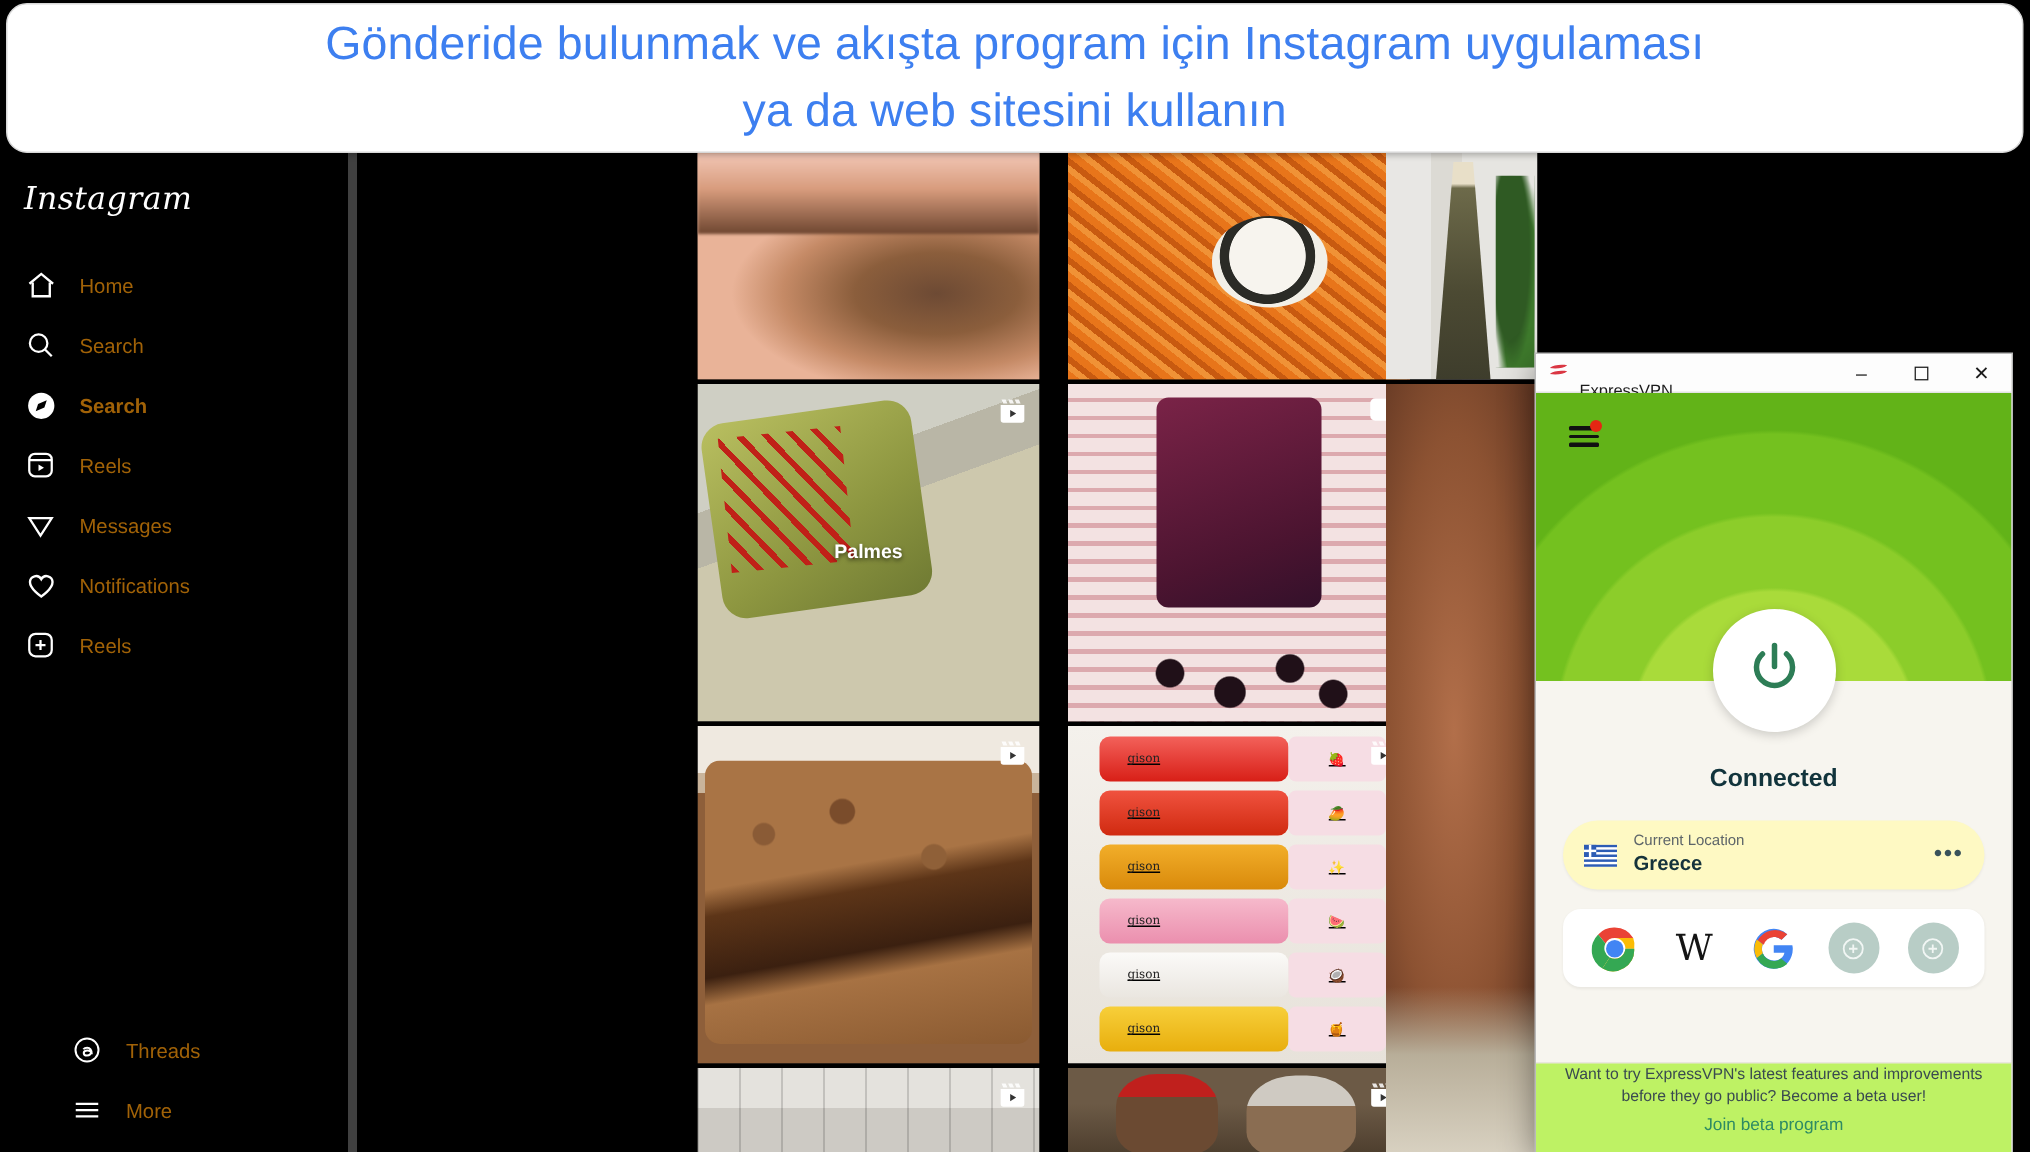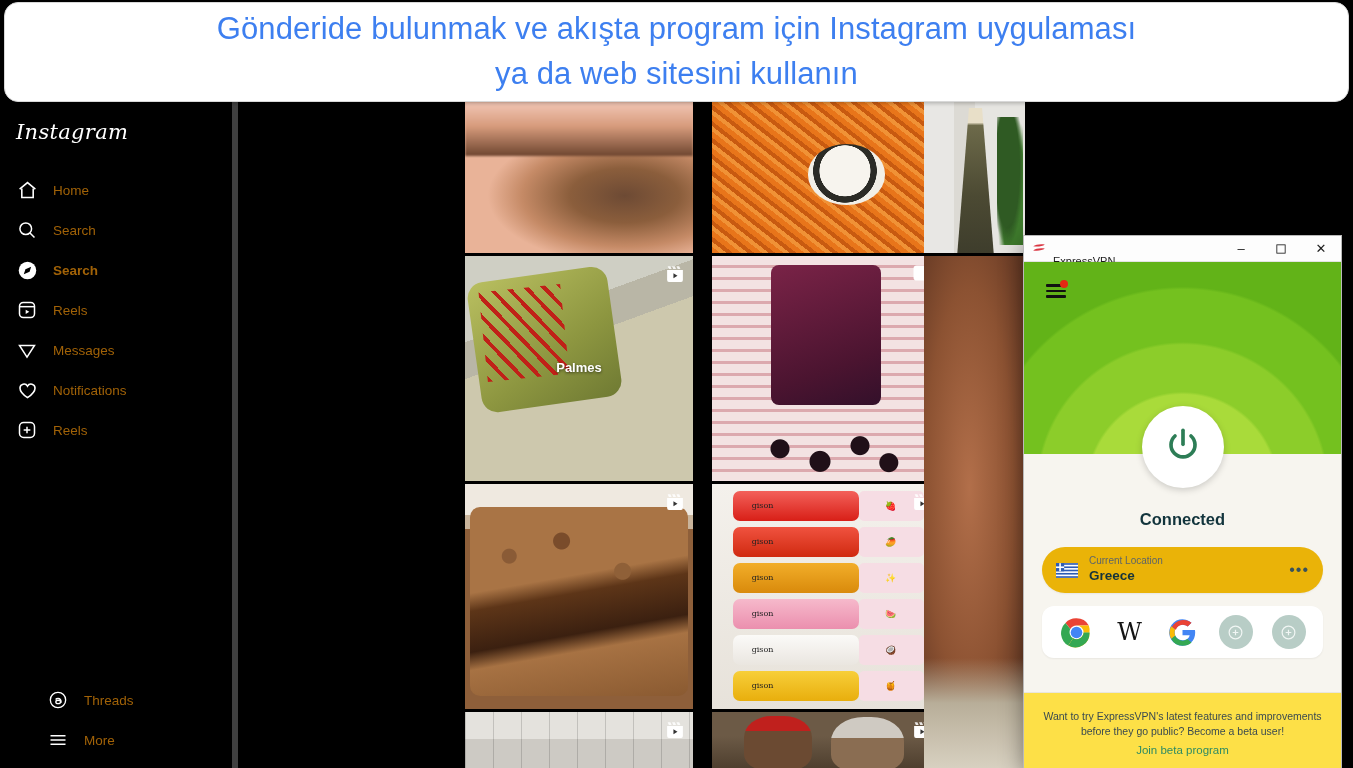--- a/index.html
+++ b/index.html
@@ -111,21 +111,21 @@
       background: linear-gradient(0deg,#d9d2c2,#b8ae99 60%, rgba(0,0,0,0)); }
   .ph-cake { background: linear-gradient(180deg,#efe9e0 0 14%, #c9b49b 14% 20%, #8e5f3a 20% 100%); }
   .ph-cake::before { content:""; position:absolute; left:2%; top:10%; width:96%; height:84%;
       border-radius: 10px;
       background: radial-gradient(circle at 18% 26%, #8a5b36 0 7px, rgba(0,0,0,0) 8px),
                   radial-gradient(circle at 42% 18%, #7a4c2b 0 8px, rgba(0,0,0,0) 9px),
                   radial-gradient(circle at 70% 34%, #8f6038 0 8px, rgba(0,0,0,0) 9px),
                   linear-gradient(170deg, #a97445 0 38%, #5d3518 46%, #3b2010 64%, #a77243 72%, #8a5a31 100%); }
   .ph-gloss { background: linear-gradient(180deg,#f4f1ec,#e7e2da); }
   .gloss-row { position:absolute; left:9%; width:84%; height:13.5%;
-      border-radius: 7px; display:flex; align-items:flex-start; }
+      border-radius: 7px; display:flex; align-items:flex-start;text-decoration:underline; }
   .gloss-tube { width:66%; height:100%; border-radius:7px; display:flex; align-items:center; padding-left:10%;
       font-family:"DejaVu Serif","Liberation Serif",serif; font-size:8px; color:#222; }
   .gloss-cap { width:34%; height:100%; background:#f6dde4; border-radius:5px; display:flex; align-items:center; justify-content:center; font-size:9px; }
   .ph-tile { background: linear-gradient(180deg,#e4e2dd 0 45%, #cdcac4 45% 100%); }
   .ph-tile::after { content:""; position:absolute; inset:0;
       background: repeating-linear-gradient(90deg, rgba(0,0,0,.15) 0 1px, rgba(0,0,0,0) 1px 28px); }
   .ph-people { background: linear-gradient(180deg,#6c5a46 0 40%, #4b3c2c 100%); }
   .ph-people::before { content:""; position:absolute; left:14%; top:6%; width:30%; height:90%;
       border-radius:40% 40% 30% 30%; background: linear-gradient(180deg,#c0201d 0 28%, #6b4a32 28% 100%); }
   .ph-people::after { content:""; position:absolute; left:52%; top:8%; width:32%; height:90%;
@@ -163,41 +163,41 @@
   .power-wrap { position: absolute; left: 50%; top: 170px; transform: translateX(-50%); z-index: 5; }
   .power-btn {
     width: 82px; height: 82px; border-radius: 50%; background: #fff;
     box-shadow: 0 2px 7px rgba(0,0,0,.18);
     display: flex; align-items: center; justify-content: center; cursor: pointer;
   }
   .vpn-body { position: relative; flex: 1; background: #f7f5ef; padding-top: 56px; }
   .vpn-status { text-align: center; font-size: 16.5px; color: #12343c; font-weight: bold; margin-bottom: 18px; }
 
   .loc-card {
-    margin: 0 18px; height: 46px; background: #eab308; border-radius: 24px;
+    margin: 0 18px; height: 46px; background: #fef9c3; border-radius: 24px;
     display: flex; align-items: center; padding: 0 14px; cursor: pointer;
     box-shadow: 0 1px 2px rgba(0,0,0,.06);
   }
   .flag { width: 22px; height: 15px; flex: 0 0 22px; margin-right: 11px; }
   .loc-sub { font-size: 10px; color: #5d6569; line-height: 1.25; }
   .loc-main { font-size: 13.5px; color: #15333b; font-weight: bold; line-height: 1.25; }
   .dots-btn { margin-left: auto; color: #39525a; font-size: 16px; letter-spacing: 1px; cursor: pointer; }
 
   .shortcut-card {
     margin: 13px 18px 0; height: 52px; background: #fff; border-radius: 12px;
     display: flex; align-items: center; justify-content: space-around; padding: 0 8px;
     box-shadow: 0 1px 2px rgba(0,0,0,.06);
   }
   .sc { width: 34px; height: 34px; display: flex; align-items: center; justify-content: center; cursor: pointer; }
   .sc.add { background: #b8cdc6; border-radius: 50%; }
 
   .beta {
     position: absolute; left: 0; bottom: 0; width: 100%;
-    border-top: 1px solid #e9e6dd; background: #fde047;
-    padding: 16px 16px 10px; text-align: center;
+    border-top: 1px solid #e9e6dd; background: #bef264;
+    padding: 0 16px 10px; text-align: center;
   }
   .beta-text { font-size: 10.5px; color: #3a4a50; line-height: 1.42; }
   .beta-link { display: inline-block; margin-top: 5px; font-size: 11.5px; color: #2e8b63; cursor: pointer; }
 </style>
 </head>
 <body>
 
 <div id="stage">
 
   <div class="ig-root">

